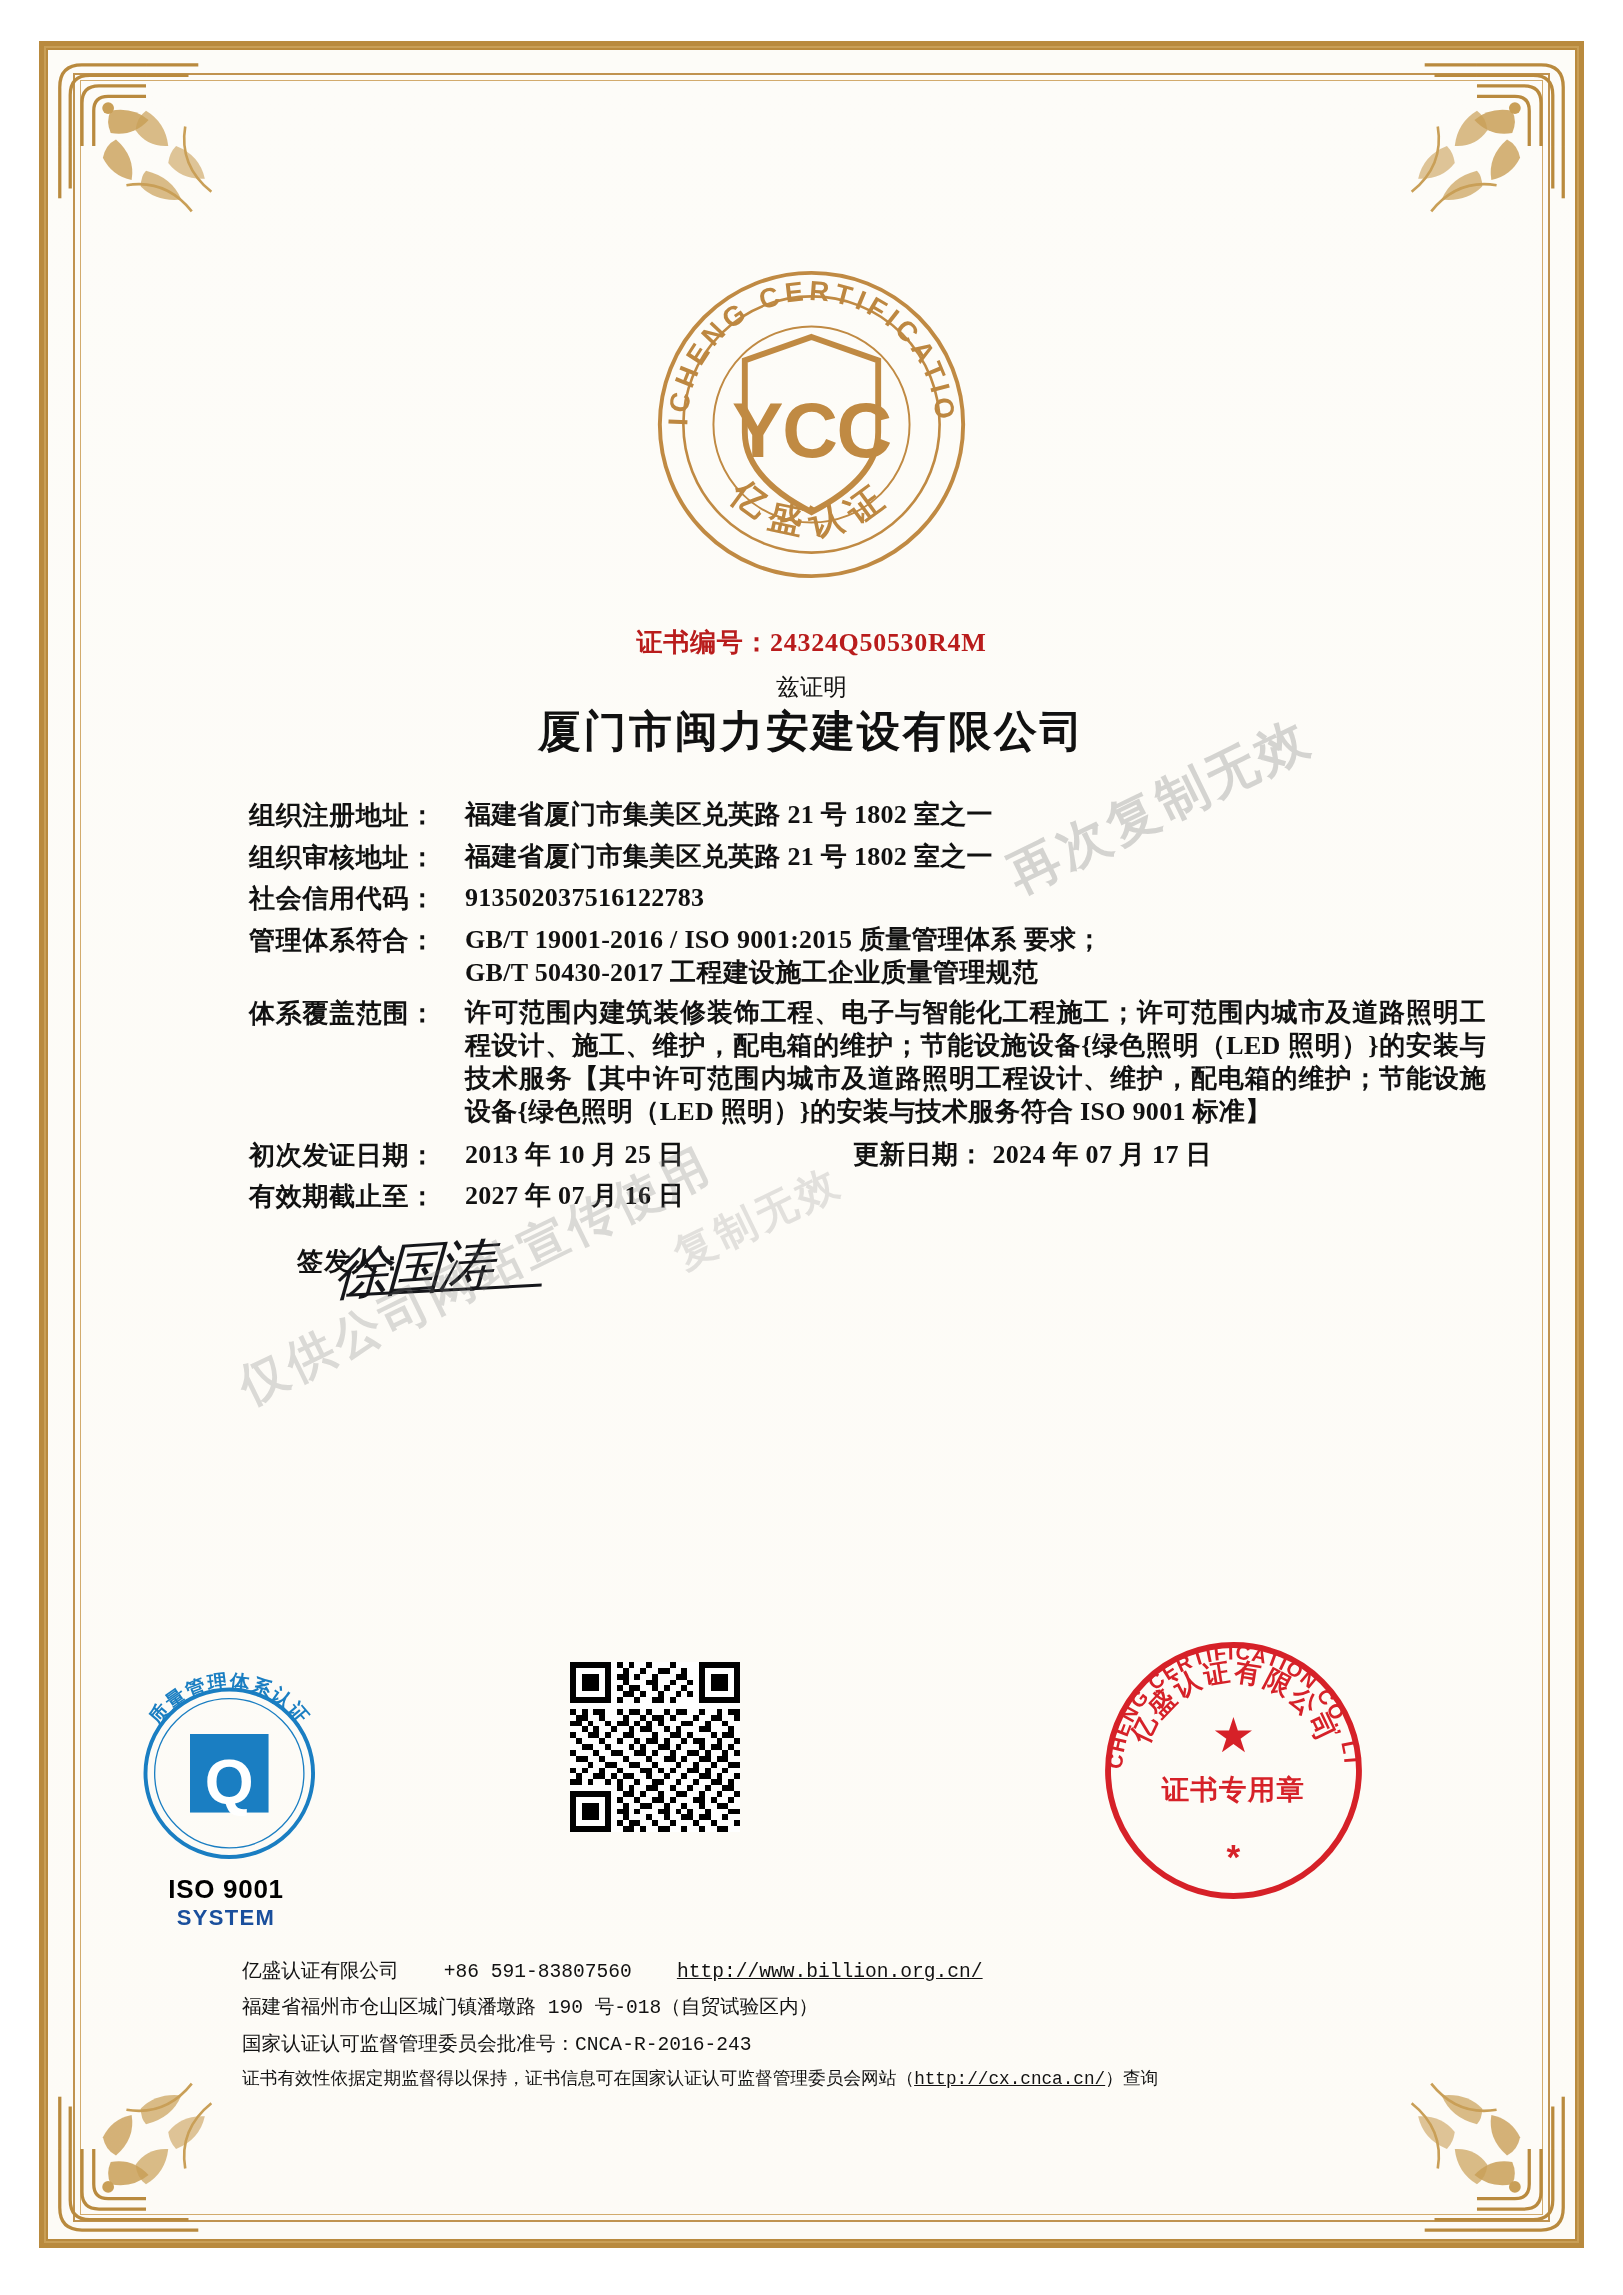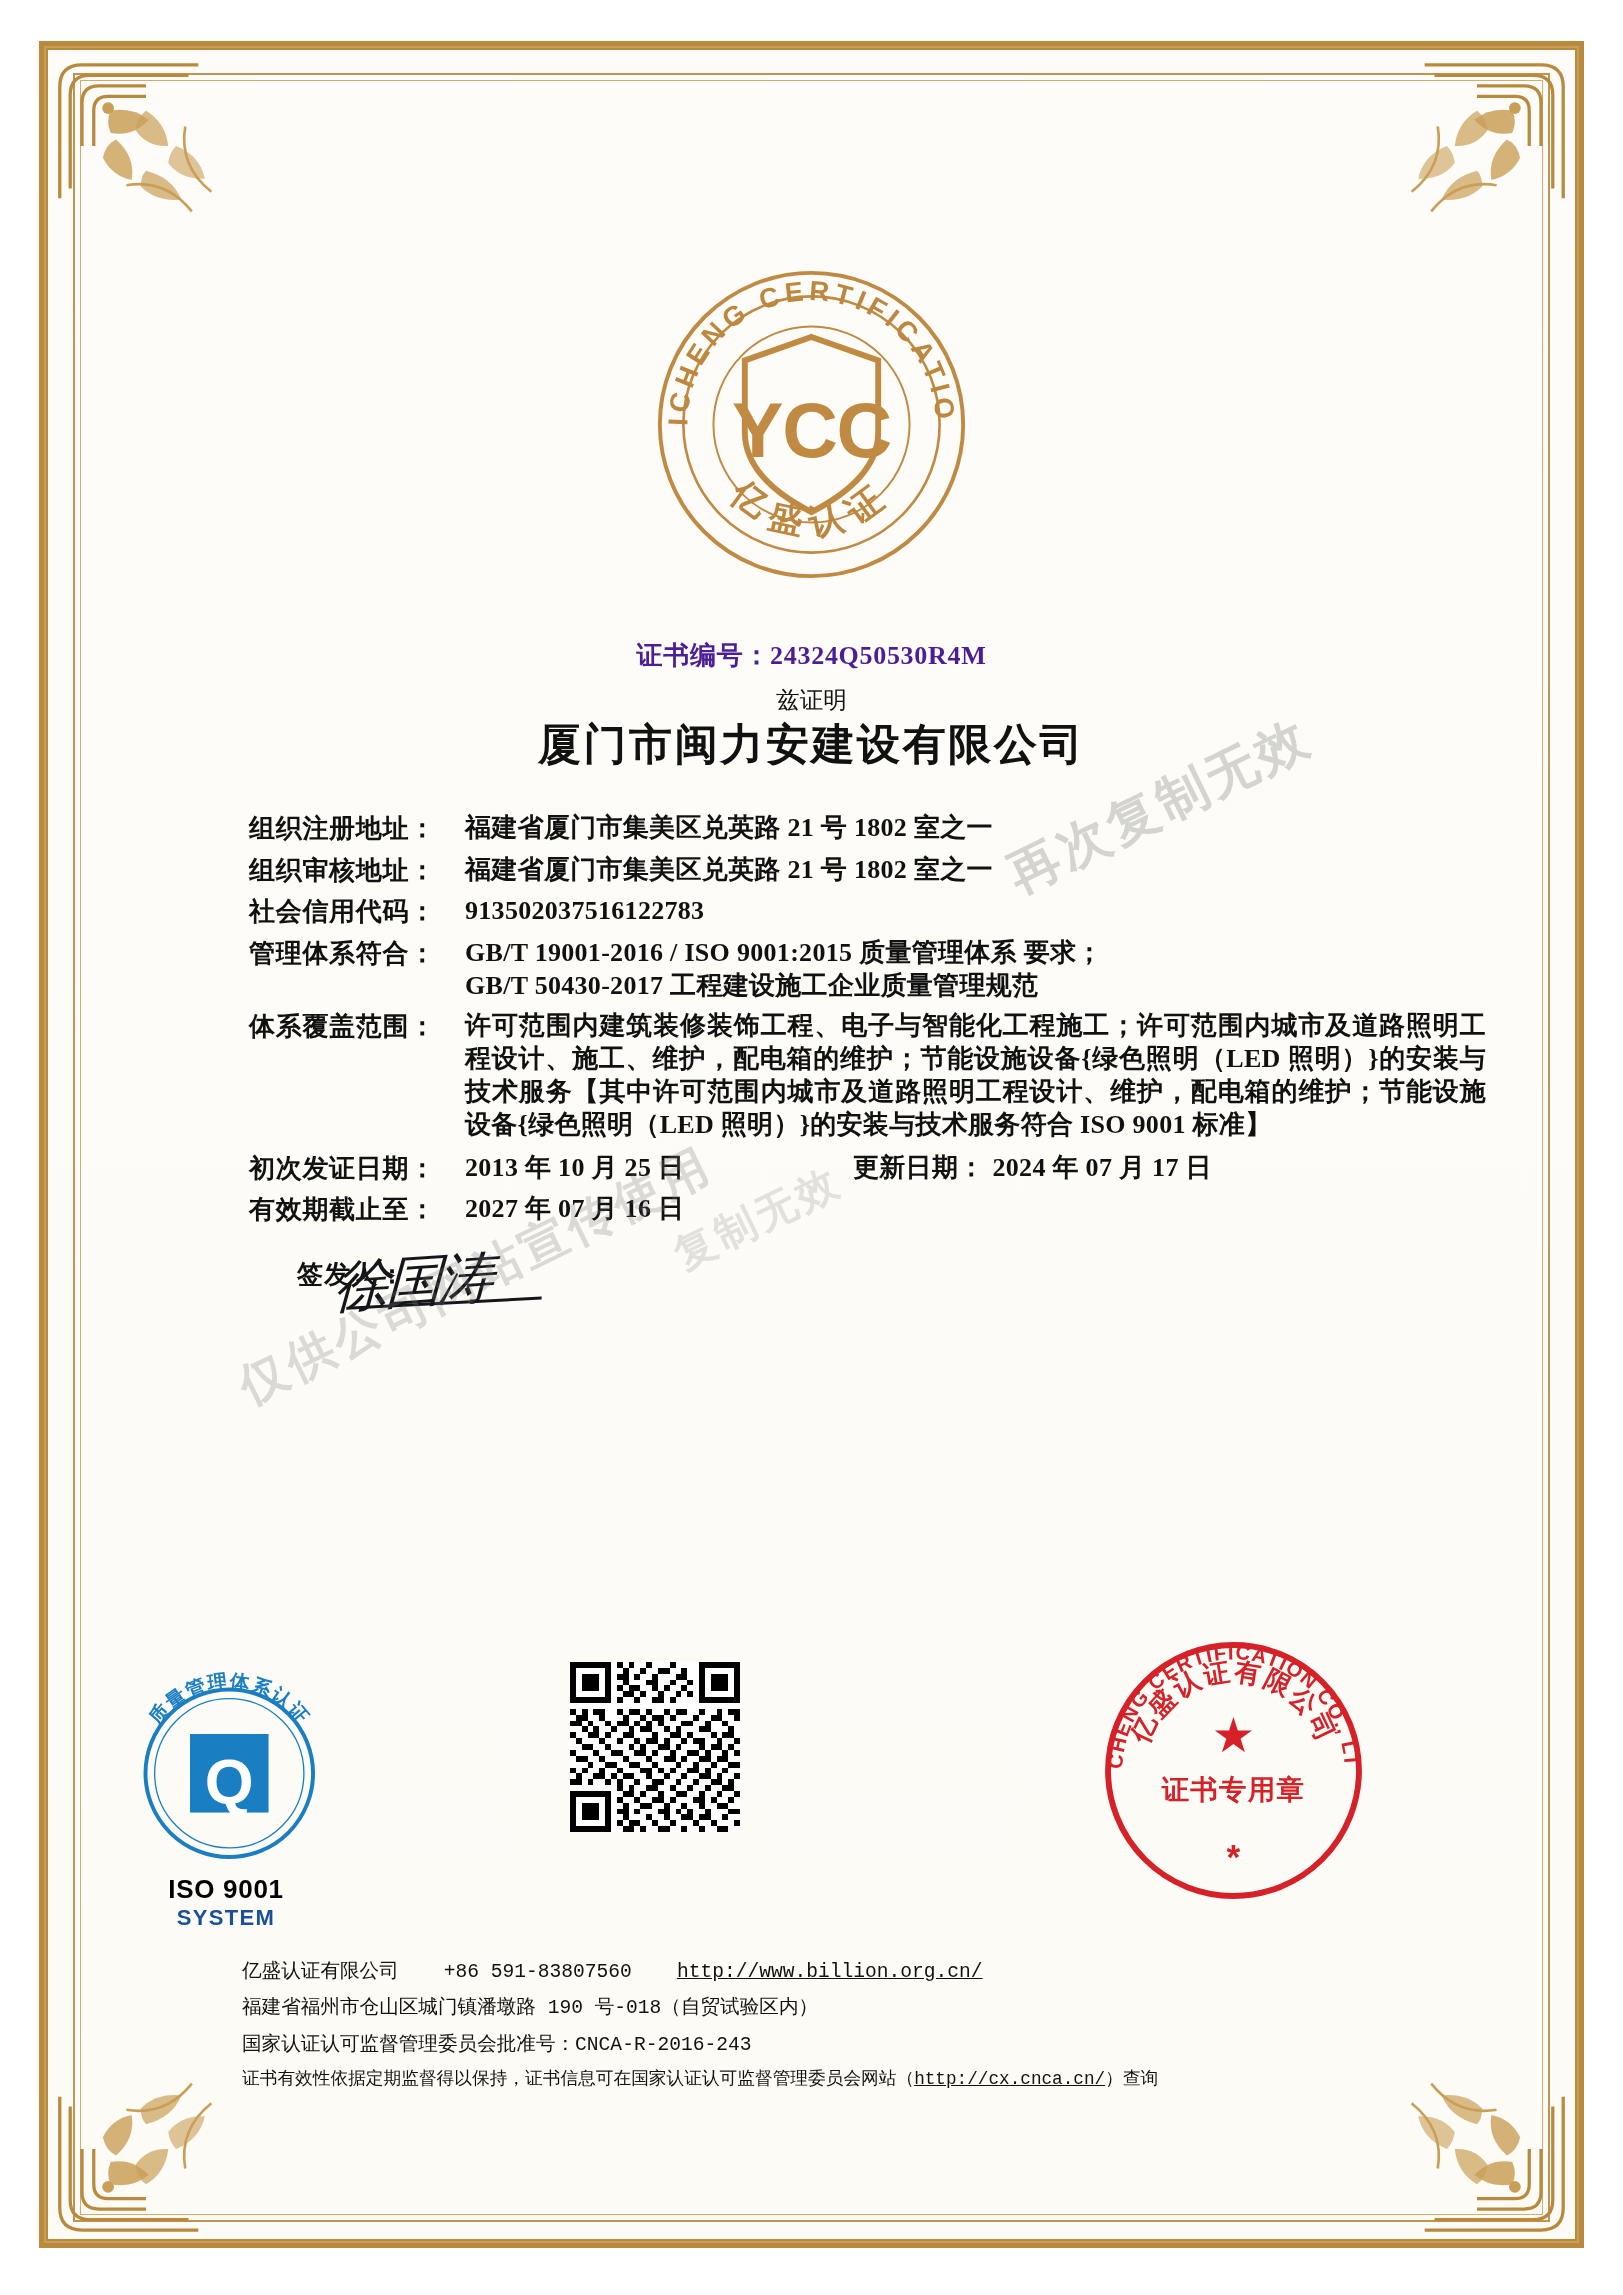--- a/index.html
+++ b/index.html
@@ -70,22 +70,22 @@
     font-weight: bold;
     font-size: 71px;
     letter-spacing: 6.5px;
     color: #1b1b1b;
     margin-top: 72px;
   }
 
   .cert-no {
     text-align: center;
     font-size: 26px;
-    color: #4c1d95;
-    margin-top: 37px;
+    color: #b91c1c;
+    margin-top: 24px;
     font-weight: bold;
     letter-spacing: 0.7px;
   }
   .cert-no .lbl { font-weight: bold; }
   .hereby {
     text-align: center;
     font-size: 23.6px;
     color: #111;
     margin-top: 11px;
   }

